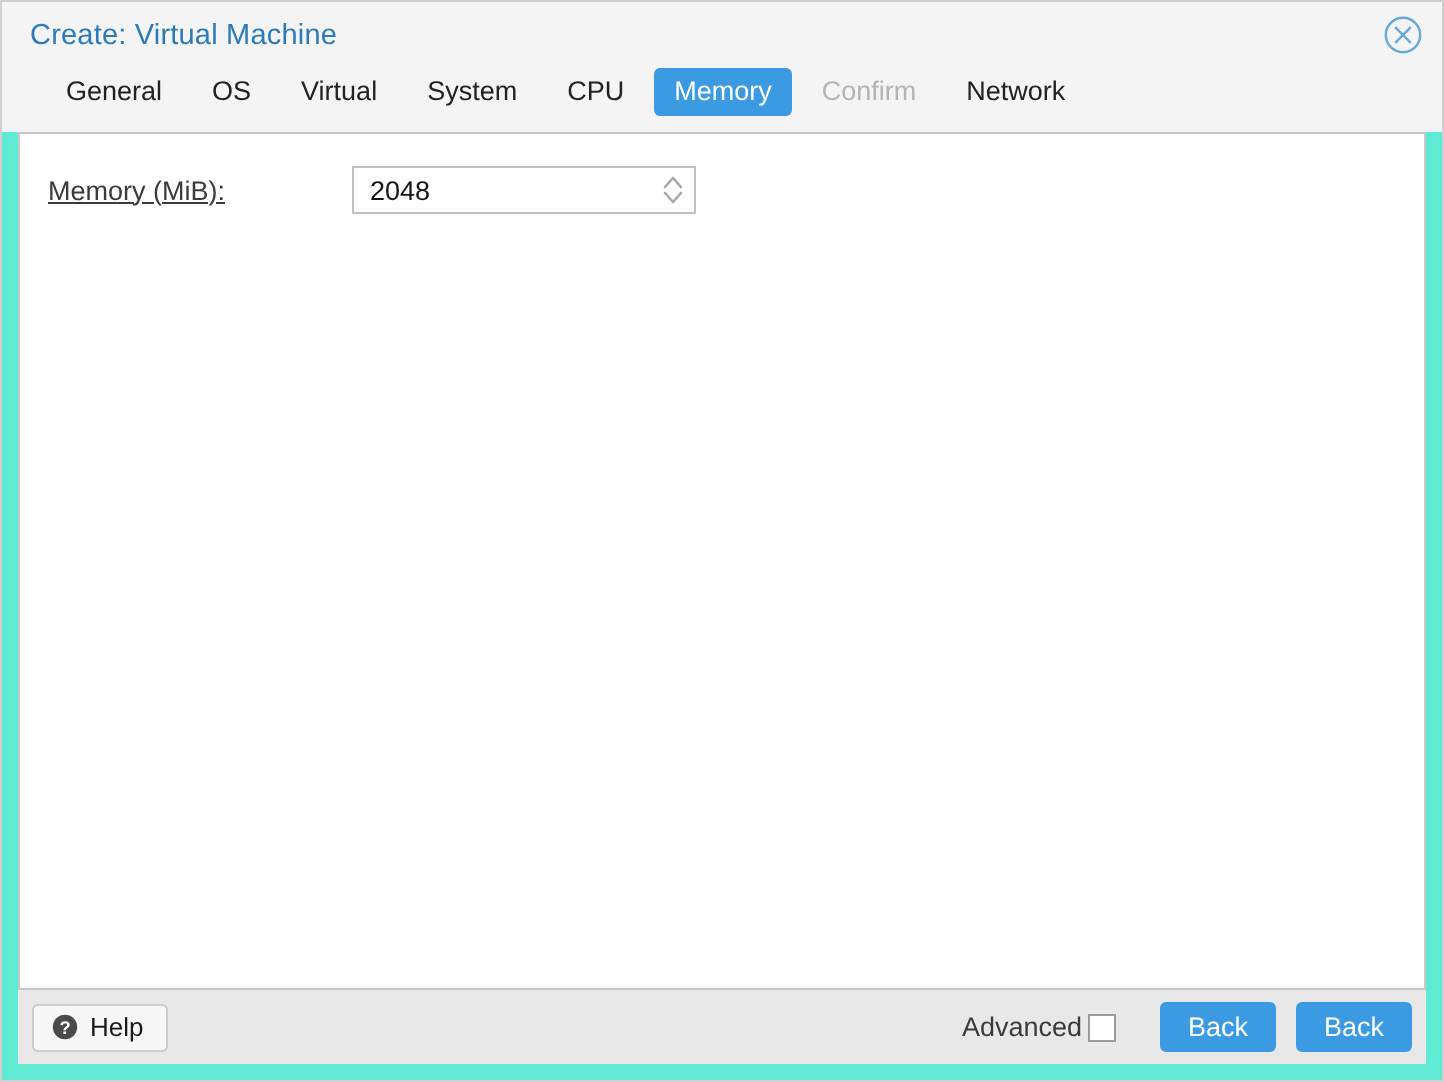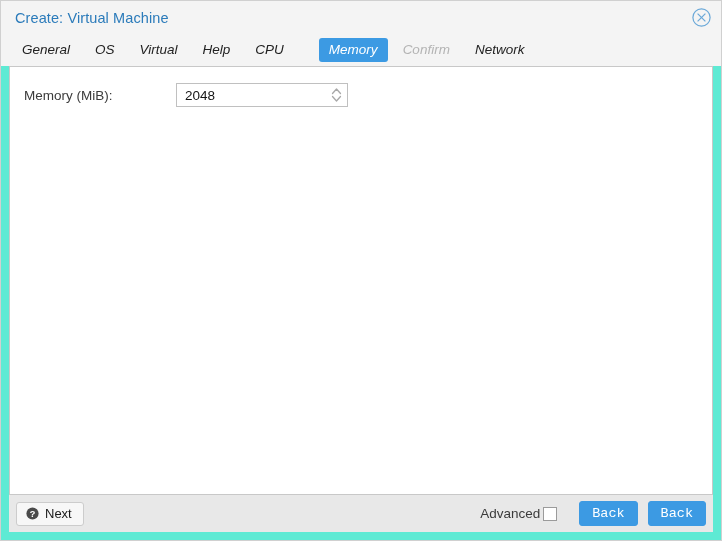--- a/index.html
+++ b/index.html
@@ -54,39 +54,37 @@
     cursor: pointer;
     line-height: 0;
   }
 
   
   .tabbar {
     height: 32px;
     flex: 0 0 32px;
     background: #f4f4f4;
     display: flex;
-    align-items: center;
-    padding-left: 11px;
-    box-sizing: border-box;
-    font-style: italic;
+    align-items: flex-start;
+    padding-left: 22px;
+    box-sizing: border-box;
   }
   .tab {
     font-size: 13.5px;
     color: #222222;
     padding: 4px 10px 5px 10px;
     margin-right: 5px;
     border-radius: 3px;
     white-space: nowrap;
     cursor: pointer;
     line-height: 15px;
   }
   .tab.active {
     background: #3c9ae3;
     color: #ffffff;
-    margin-left: 20px;
   }
   .tab.disabled {
     color: #b4b4b4;
     cursor: default;
   }
 
   
   .content {
     flex: 1 1 auto;
     margin: 0 8px 0 8px;
@@ -102,20 +100,21 @@
     align-items: center;
     padding: 16px 0 0 6px;
   }
   .form-label {
     width: 160px;
     font-size: 13.5px;
     color: #3b3b3b;
     padding-left: 8px;
     box-sizing: border-box;
     white-space: nowrap;
+    text-decoration: underline;
   }
   .spinner {
     position: relative;
     width: 172px;
     height: 24px;
     border: 1px solid #c0c0c0;
     background: #ffffff;
     box-sizing: border-box;
     display: flex;
     align-items: center;
@@ -195,21 +194,21 @@
   }
   .nav-btn {
     height: 25px;
     min-width: 58px;
     padding: 0 12px;
     background: #3c9ae3;
     border: 1px solid #3c9ae3;
     border-radius: 3px;
     color: #ffffff;
     font-size: 13.5px;
-    font-family: Liberation Mono, monospace;
+    font-family: Liberation Sans, sans-serif;
     cursor: pointer;
     margin-left: 10px;
     box-sizing: border-box;
     line-height: 1;
   }
 </style>
 </head>
 <body>
 
 <div class="window">
@@ -222,21 +221,21 @@
         <line x1="6.6" y1="6.6" x2="14.4" y2="14.4" stroke="#6aa8d8" stroke-width="1.2"></line>
         <line x1="14.4" y1="6.6" x2="6.6" y2="14.4" stroke="#6aa8d8" stroke-width="1.2"></line>
       </svg>
     </span>
   </div>
 
   <div class="tabbar">
     <div class="tab">General</div>
     <div class="tab">OS</div>
     <div class="tab">Virtual</div>
-    <div class="tab">Help</div>
+    <div class="tab">System</div>
     <div class="tab">CPU</div>
     <div class="tab active">Memory</div>
     <div class="tab disabled">Confirm</div>
     <div class="tab">Network</div>
   </div>
 
   <div class="content">
     <div class="form-row">
       <div class="form-label">Memory (MiB):</div>
       <div class="spinner">
@@ -252,21 +251,21 @@
   </div>
 
   <div class="toolbar">
     <div class="help-btn">
       <span class="help-icon">
         <svg width="13" height="13" viewBox="0 0 13 13" aria-hidden="true">
           <circle cx="6.5" cy="6.5" r="6.1" fill="#4a4a4a"></circle>
           <text x="6.5" y="9.9" text-anchor="middle" font-family="Liberation Sans, sans-serif" font-size="9.2" font-weight="bold" fill="#ffffff">?</text>
         </svg>
       </span>
-      <span>Next</span>
+      <span>Help</span>
     </div>
 
     <div class="spacer"></div>
 
     <div class="advanced-wrap">
       <span class="advanced-label">Advanced</span>
       <span class="checkbox"></span>
     </div>
 
     <button class="nav-btn">Back</button>

